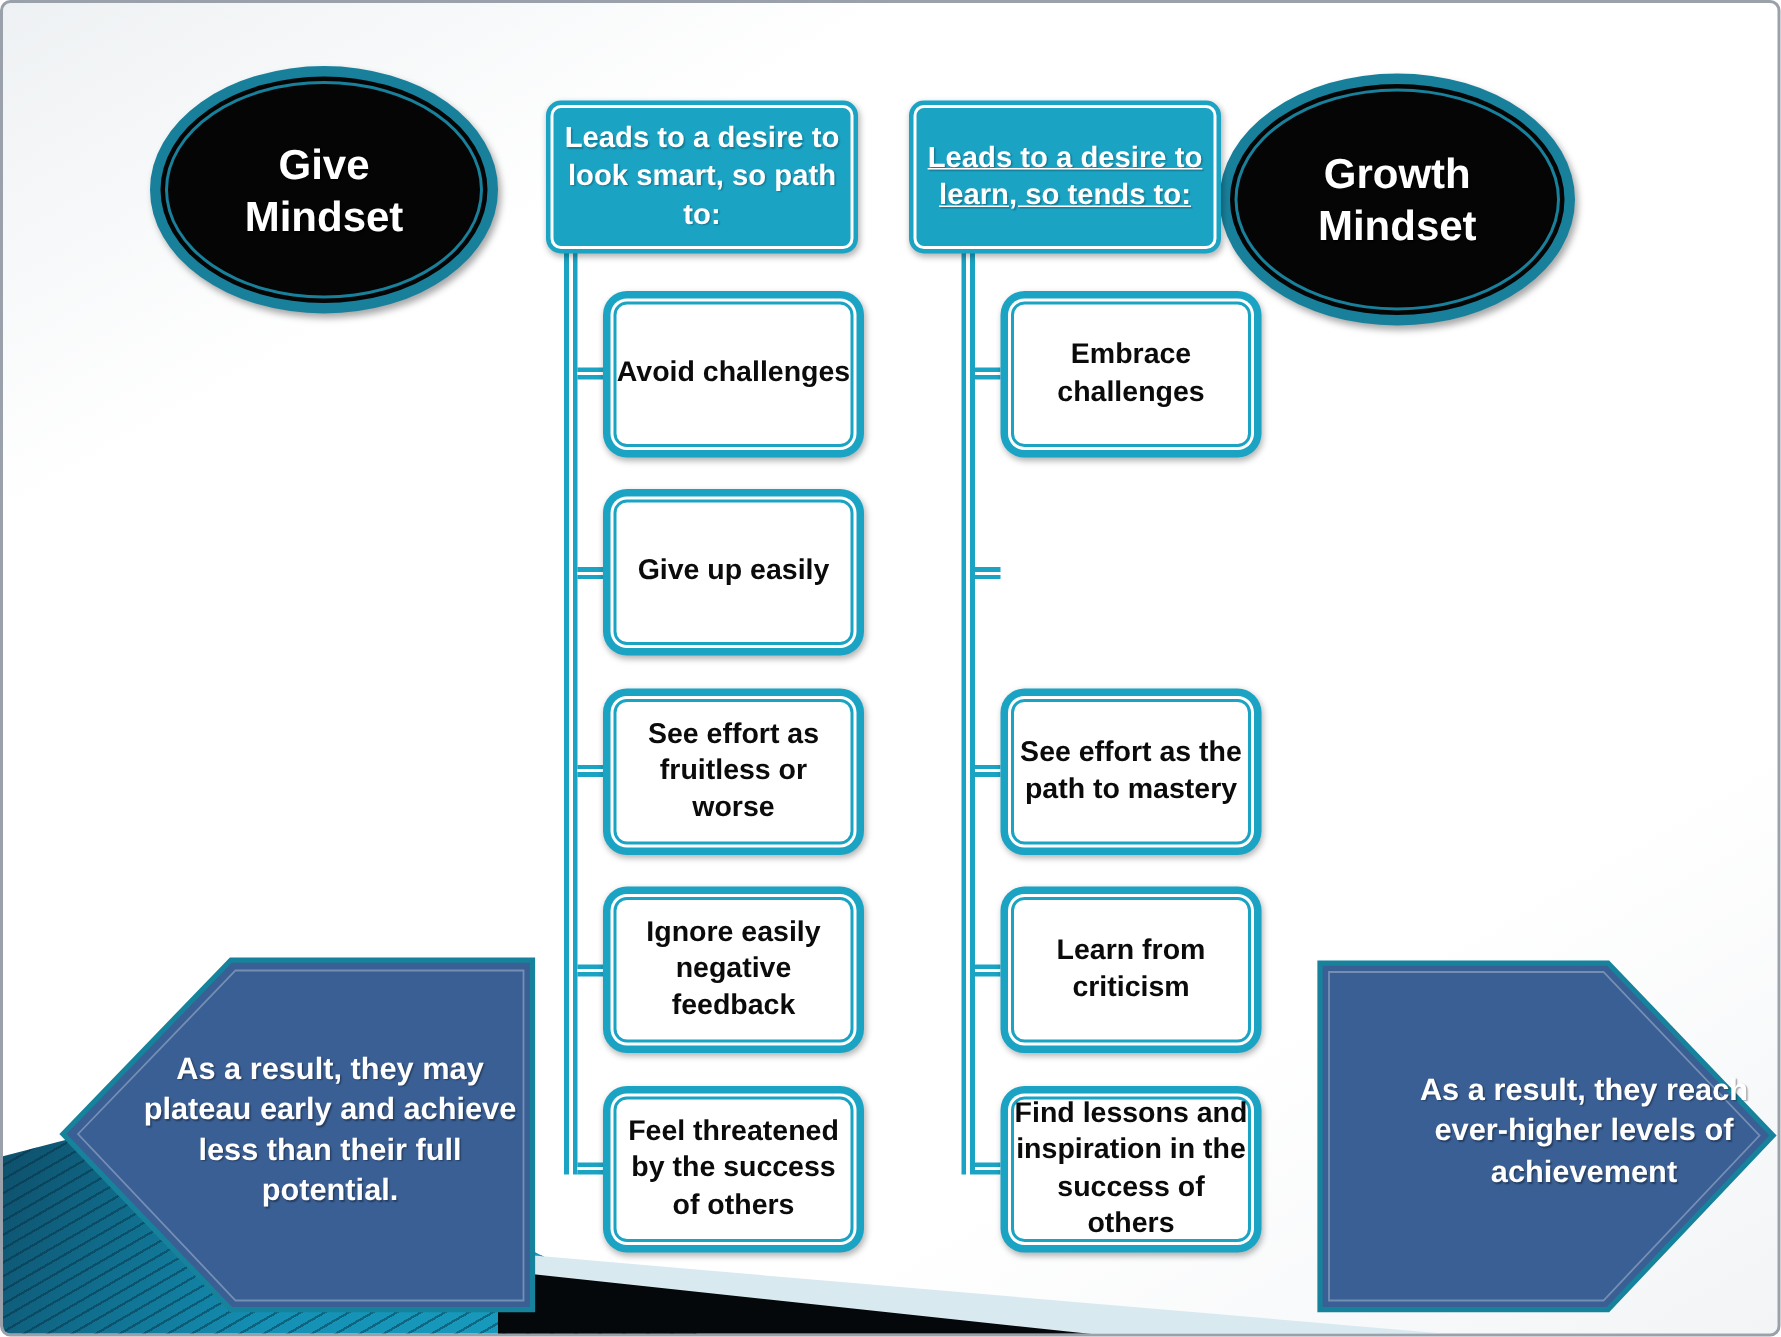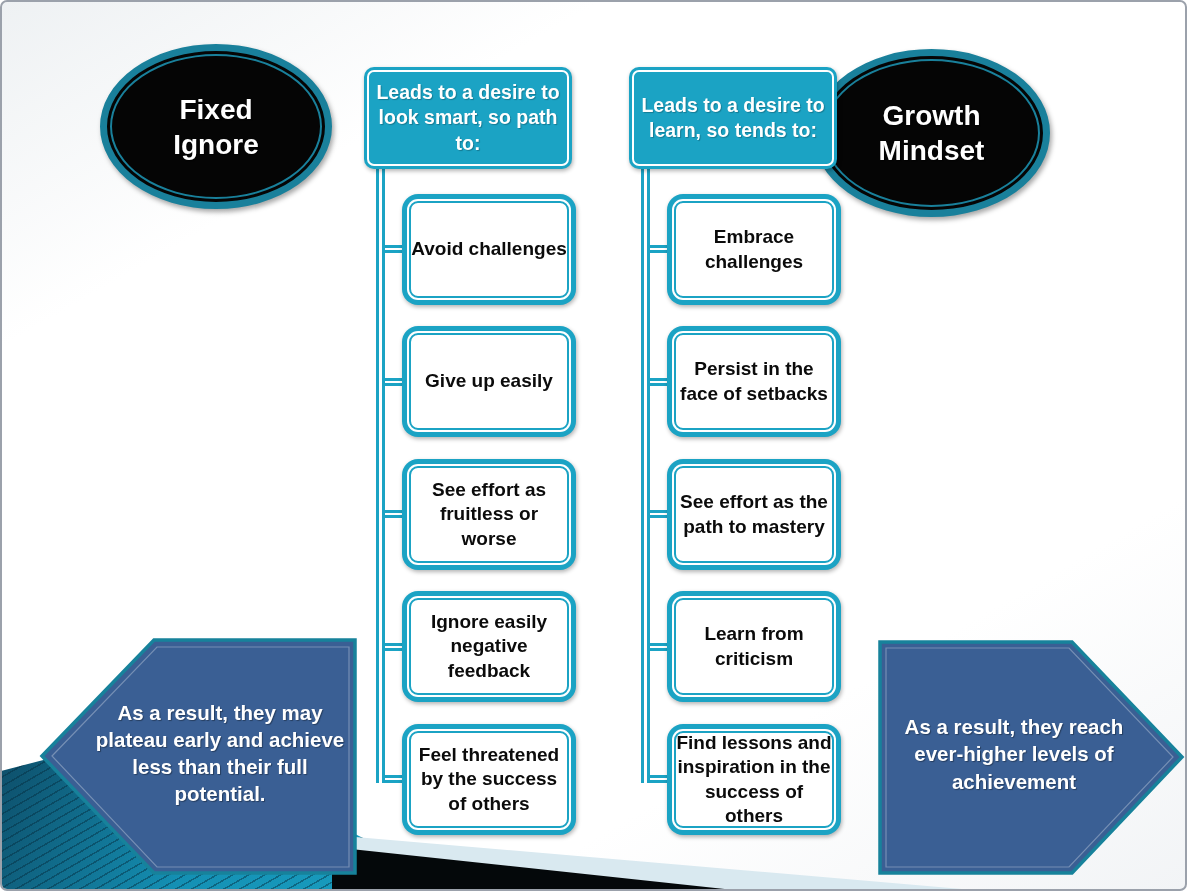--- a/index.html
+++ b/index.html
@@ -63,21 +63,21 @@
     background:var(--color-teal);border-radius:10px;
     display:flex;align-items:center;justify-content:center;
     box-shadow:1px 2px 4px rgba(0,0,0,.3);
     color:#fff;font-weight:bold;font-size:19.5px;line-height:1.3;text-align:center;
     padding:8px 10px;text-shadow:1px 1px 1px rgba(0,0,0,.25);
   }
   .col-header::after{
     content:"";position:absolute;inset:3px;border:2px solid #fff;border-radius:7px;pointer-events:none;
   }
   .col-header-left{left:362px;}
-  .col-header-right{left:627px;}
+  .col-header-right{left:604px;text-decoration:underline;}
   
   .vbar{
     position:absolute;top:166px;width:9px;height:615px;z-index:5;
     background:linear-gradient(to right,var(--color-teal) 0 3px,#fff 3px 6px,var(--color-teal) 6px 9px);
   }
   .vbar-left{left:374px;}
   .vbar-right{left:639px;}
   .hconn{
     position:absolute;width:17px;height:8px;z-index:5;
     background:linear-gradient(to bottom,var(--color-teal) 0 3px,#fff 3px 5px,var(--color-teal) 5px 8px);
@@ -105,33 +105,33 @@
   .pent-svg .pent-outline{fill:var(--color-result_blue);stroke:var(--color-result_border);stroke-width:3.5;}
   .pent-svg .pent-inner{fill:none;stroke:rgba(255,255,255,.30);stroke-width:1.2;}
   .pent-left-svg{left:30px;top:630px;width:330px;height:248px;}
   .pent-right-svg{left:868px;top:630px;width:318px;height:248px;}
   .pent-text{
     position:absolute;z-index:8;display:flex;align-items:center;justify-content:center;
     color:#fff;font-weight:bold;font-size:20.5px;line-height:1.32;text-align:center;
     text-shadow:1px 1px 1px rgba(0,0,0,.35);
   }
   .pent-text-left{left:83px;top:686px;width:270px;height:130px;}
-  .pent-text-right{left:896px;top:690px;width:232px;height:124px;}
+  .pent-text-right{left:938px;top:690px;width:232px;height:124px;}
 </style>
 </head>
 <body>
 
 <div class="slide">
 
   <div class="stripe-wedge"></div>
   <div class="ice-band"></div>
   <div class="black-band"></div>
 
   <div class="oval oval-fixed">
-    <div class="oval-label">Fixed Ignore</div>
+    <div class="oval-label">Give Mindset</div>
   </div>
   <div class="oval oval-growth">
     <div class="oval-label">Growth Mindset</div>
   </div>
 
   <div class="col-header col-header-left">Leads to a desire to look smart, so path to:</div>
   <div class="col-header col-header-right">Leads to a desire to learn, so tends to:</div>
 
   <div class="vbar vbar-left"></div>
   <div class="vbar vbar-right"></div>
@@ -170,25 +170,20 @@
     <div class="node-mid">
         <div class="node-in">Feel threatened by the success of others</div>
       </div>
   </div>
 
   <div class="node node-right node-r1">
     <div class="node-mid">
         <div class="node-in">Embrace challenges</div>
       </div>
   </div>
-  <div class="node node-right node-r2">
-    <div class="node-mid">
-        <div class="node-in">Persist in the face of setbacks</div>
-      </div>
-  </div>
   <div class="node node-right node-r3">
     <div class="node-mid">
         <div class="node-in">See effort as the path to mastery</div>
       </div>
   </div>
   <div class="node node-right node-r4">
     <div class="node-mid">
         <div class="node-in">Learn from criticism</div>
       </div>
   </div>

